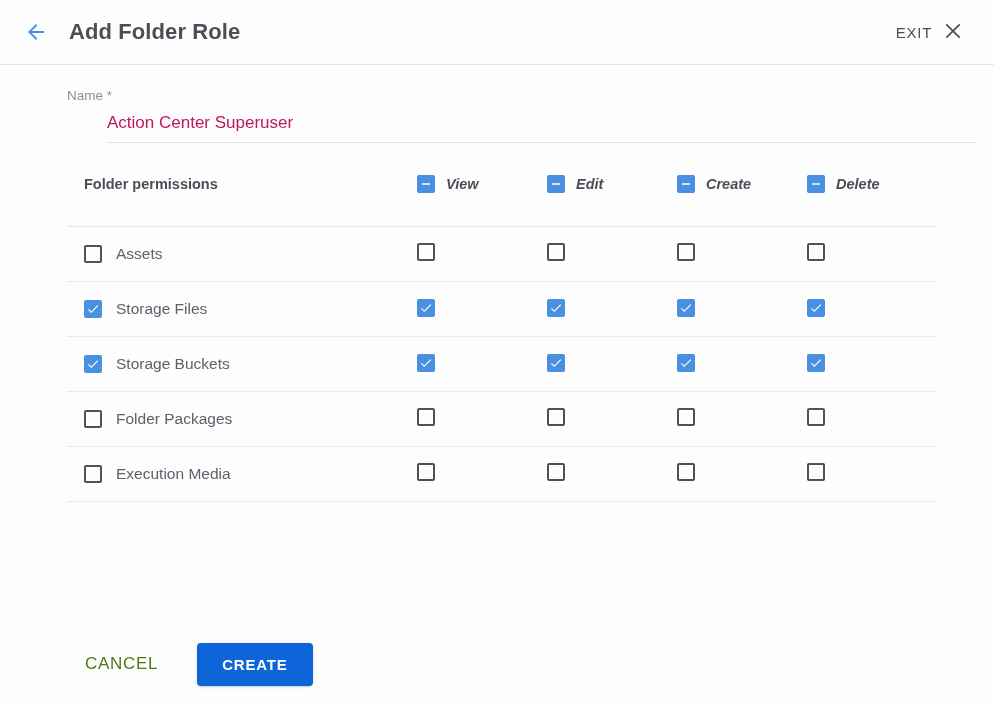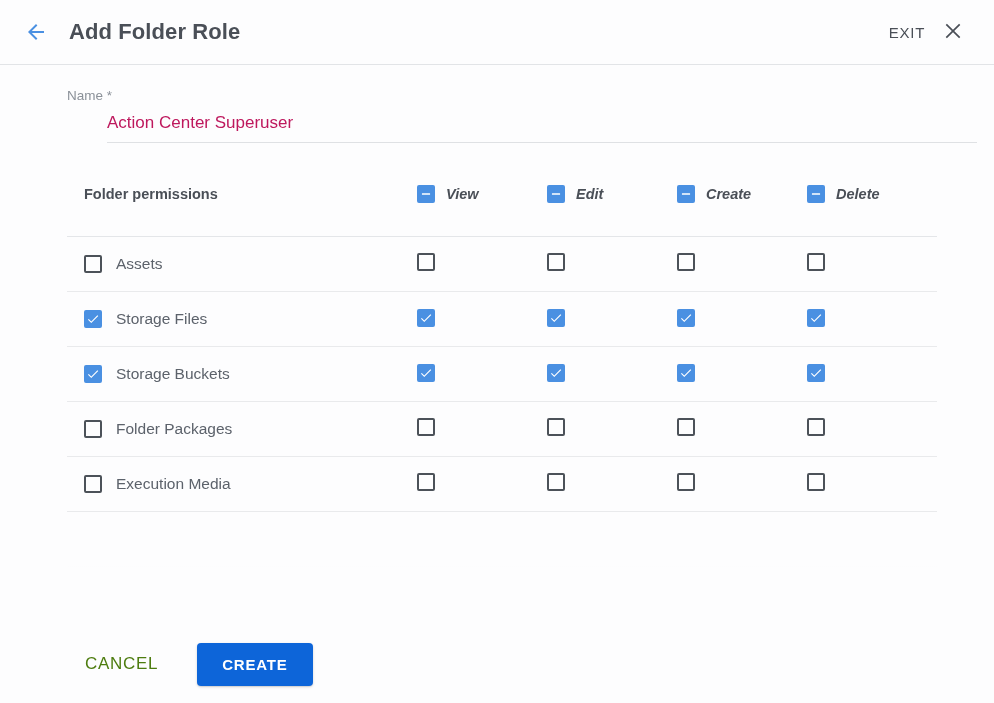--- a/index.html
+++ b/index.html
@@ -53,21 +53,21 @@
     font-size: 22px;
     font-weight: bold;
     color: #4a4f57;
     letter-spacing: 0.1px;
     white-space: nowrap;
   }
   .topbar-spacer { flex: 1 1 auto; }
   .exit-group {
     display: flex;
     align-items: center;
-    gap: 15px;
+    gap: 8px;
     padding-right: 12px;
   }
   .exit-label {
     font-size: 15px;
     color: #4a4f57;
     letter-spacing: 0.7px;
     cursor: pointer;
     font-weight: normal;
   }
   .close-btn {
@@ -111,21 +111,21 @@
     font-size: 17px;
     color: #be185d;
     padding: 0 0 8px 0;
     line-height: 1.3;
     margin-left: 40px;
   }
 
   
   .table-region {
     position: relative;
-    margin-top: 42px;
+    margin-top: 32px;
     padding: 0 57px 0 67px;
     height: 383px;
     overflow: hidden;
   }
   .perm-table {
     width: 100%;
     border-collapse: collapse;
     table-layout: fixed;
   }
   .perm-table col.c-name  { width: 350px; }

